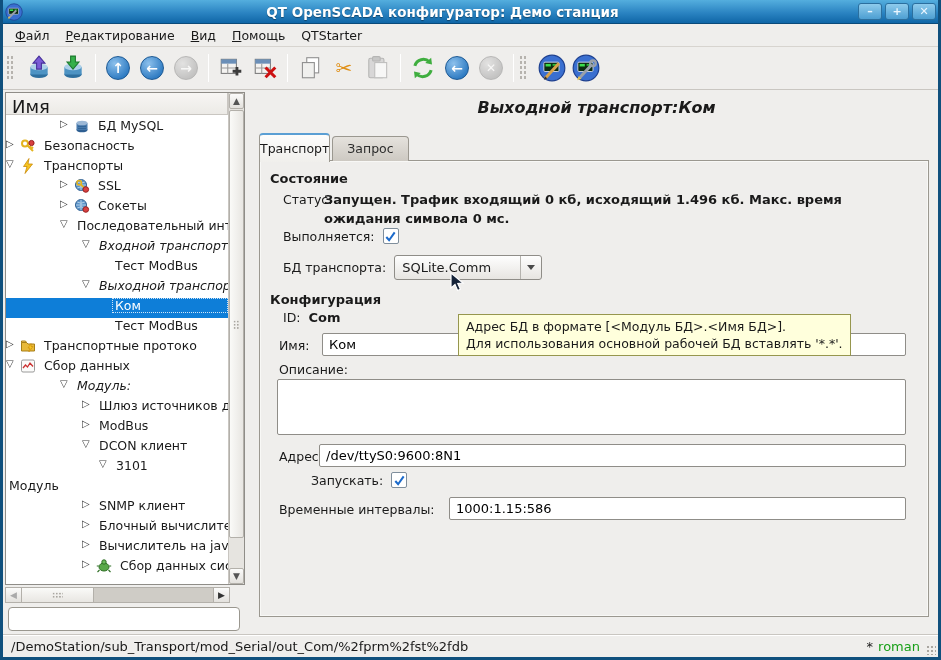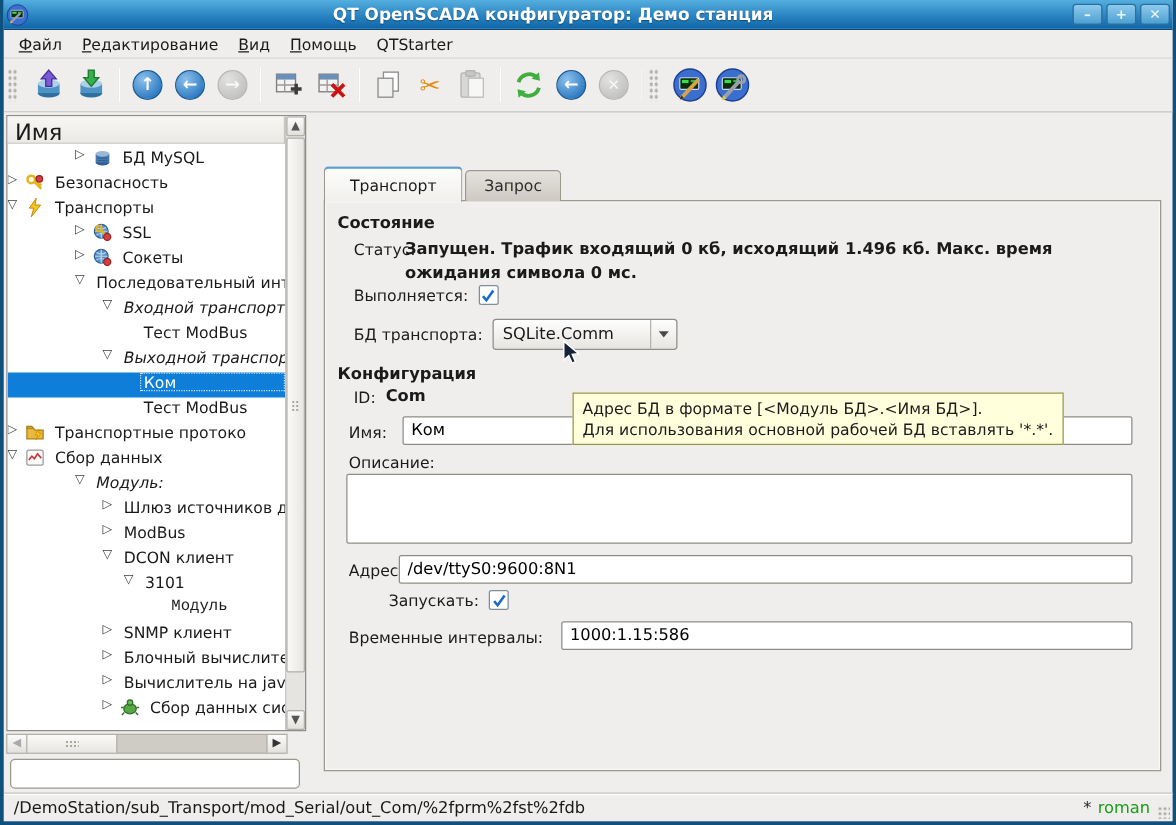--- a/index.html
+++ b/index.html
@@ -45,21 +45,21 @@
   .tree-header{position:absolute;left:0;top:0;right:16px;height:22px;background:linear-gradient(#f7f6f4,#eceae6);
     border-bottom:1px solid #c9c6c1;border-right:1px solid #c9c6c1;padding:3px 0 0 6px;font-size:18px;}
   .tree-body{position:absolute;left:0;top:22px;right:16px;bottom:0;padding-top:3px;overflow:hidden;}
   .trow{height:20px;display:flex;align-items:flex-start;white-space:nowrap;overflow:hidden;}
   .exp{width:14px;flex:0 0 14px;font-size:10px;color:#3d3d3d;text-align:left;}
   .exp.c::before{content:"▷";} .exp.e::before{content:"▽";}
   .ticon{width:18px;flex:0 0 18px;height:16px;margin-right:3px;}
   .tlabel{padding:0 3px;}
   .trow.it .tlabel{font-style:italic;}
   .ind0{padding-left:0;} .ind1{padding-left:54px;} .ind2{padding-left:76px;} .ind3{padding-left:93px;}
-  .indt3{padding-left:106px;} .indt4{padding-left:128px;font-family:Liberation Mono, monospace;}
+  .indt3{padding-left:106px;} .indt4{}
   .trow.sel{background:#0e7ed8;color:#fff;}
   .trow.sel .tlabel{flex:1;outline:1px dotted #cfe4f7;outline-offset:-1px;}
   
   .vsb{position:absolute;top:0;right:0;bottom:0;width:16px;background:#e6e4e0;border-left:1px solid #c9c6c1;
     display:flex;flex-direction:column;}
   .sbtn{height:16px;width:100%;background:linear-gradient(#fbfbfa,#e3e1dd);border:1px solid #b3b0aa;
     border-radius:2px;color:#555;font-size:9px;display:flex;align-items:center;justify-content:center;}
   .vthumb{flex:0 0 428px;margin:1px 0;background:linear-gradient(90deg,#fafaf8,#e8e6e2);
     border:1px solid #b3b0aa;border-radius:2px;display:flex;align-items:center;justify-content:center;}
   .vtrack{flex:1;}
@@ -73,21 +73,21 @@
   .hbtn.dis{color:#aaa;}
   .hthumb{width:72px;background:linear-gradient(#fafaf8,#e8e6e2);border-right:1px solid #b3b0aa;
     display:flex;align-items:center;justify-content:center;}
   .filter{position:absolute;left:5px;top:517px;width:232px;height:24px;border:1px solid #9a978f;
     border-radius:4px;background:#fff;padding:0 6px;font:12.5px "DejaVu Sans",sans-serif;}
   
   .rightpanel{position:absolute;left:252px;top:90px;right:0;bottom:26px;}
   .page-title{position:absolute;left:0;top:8px;width:100%;text-align:center;
     font-size:16px;font-weight:bold;font-style:italic;}
   .tabs{position:absolute;left:4px;top:42px;height:29px;display:flex;align-items:flex-end;z-index:3;}
-  .tab{padding:5px 20px 6px;border:1px solid #9b9890;border-bottom:0;border-radius:4px 4px 0 0;margin-right:2px;}
+  .tab{padding:5px 0 6px;border:1px solid #9b9890;border-bottom:0;border-radius:4px 4px 0 0;margin-right:2px;}
   .tab.active{background:linear-gradient(#fdfdfc,#f0efec);border-top:2px solid #5a9fd4;padding-top:6px;position:relative;top:1px;}
   .tab.inactive{background:linear-gradient(#e5e2dd,#cdc9c2);padding:4px 14px 5px;color:#2c2c2c;}
   .tabframe{position:absolute;left:4px;right:9px;top:70px;bottom:14px;border:1px solid #9b9890;
     box-shadow:inset 0 0 0 1px #f8f8f6;background:#efeeec;}
   .ghead{position:absolute;font-weight:bold;font-size:13px;}
   .flabel{position:absolute;font-size:12.5px;}
   .fval{font-weight:bold;font-size:13px;}
   .frow{position:absolute;display:flex;align-items:center;gap:8px;}
   .tinput{position:absolute;height:23px;border:1px solid #8f8d88;border-radius:2px;background:#fff;
     padding:1px 6px;font:13px "DejaVu Sans",sans-serif;}
@@ -412,20 +412,21 @@
       <div class="hbtn dis">◀</div>
       <div class="hthumb">
           <span class="grip h"></span>
         </div>
       <div class="hbtn r">▶</div>
     </div>
     <input class="filter" value="" style="">
   </div>
 
   <div class="rightpanel">
+    <div class="page-title">Выходной транспорт:Ком</div>
     <div class="tabs">
       <div class="tab active">Транспорт</div>
       <div class="tab inactive">Запрос</div>
     </div>
     <div class="tabframe">
       <div class="ghead" style="left:10px;top:10px;">Состояние</div>
       <div class="flabel" style="left:23px;top:31px;">Статус:</div>
       <div class="statusval" style="left:64px;top:29px;">Запущен. Трафик входящий 0 кб, исходящий 1.496 кб. Макс. время ожидания символа 0 мс.</div>
       <div class="frow" style="left:23px;top:67px;">
         <span class="flabel" style="position:static;">Выполняется:</span>

